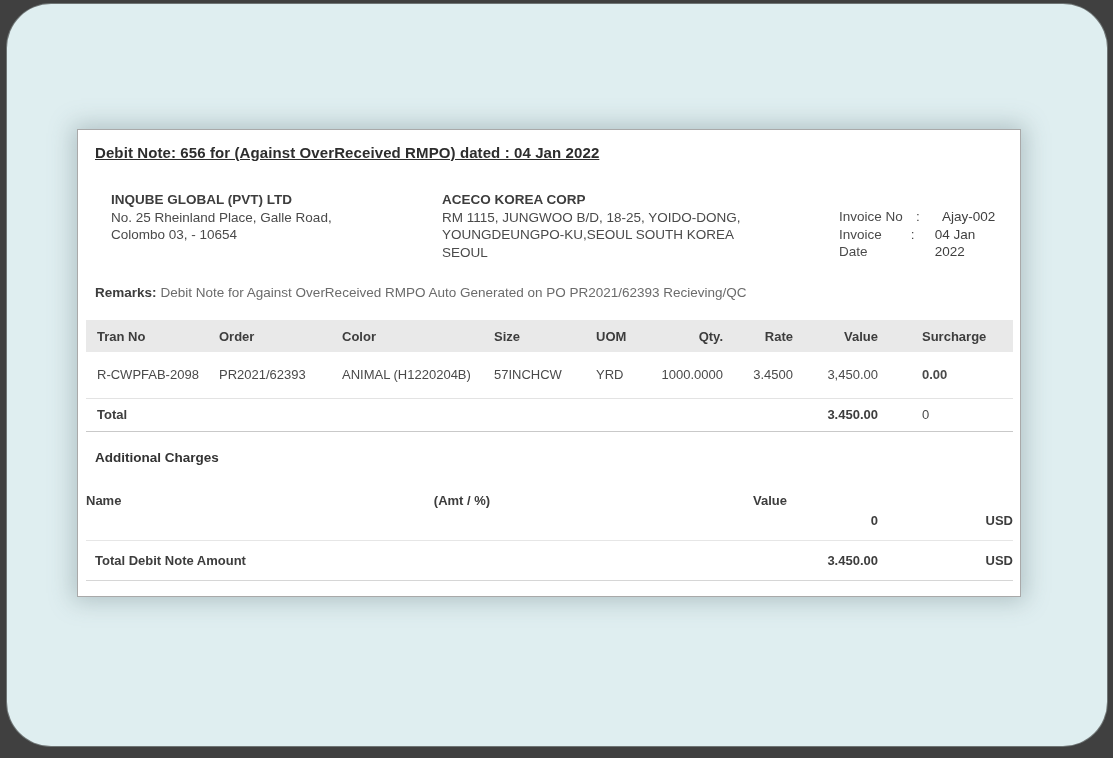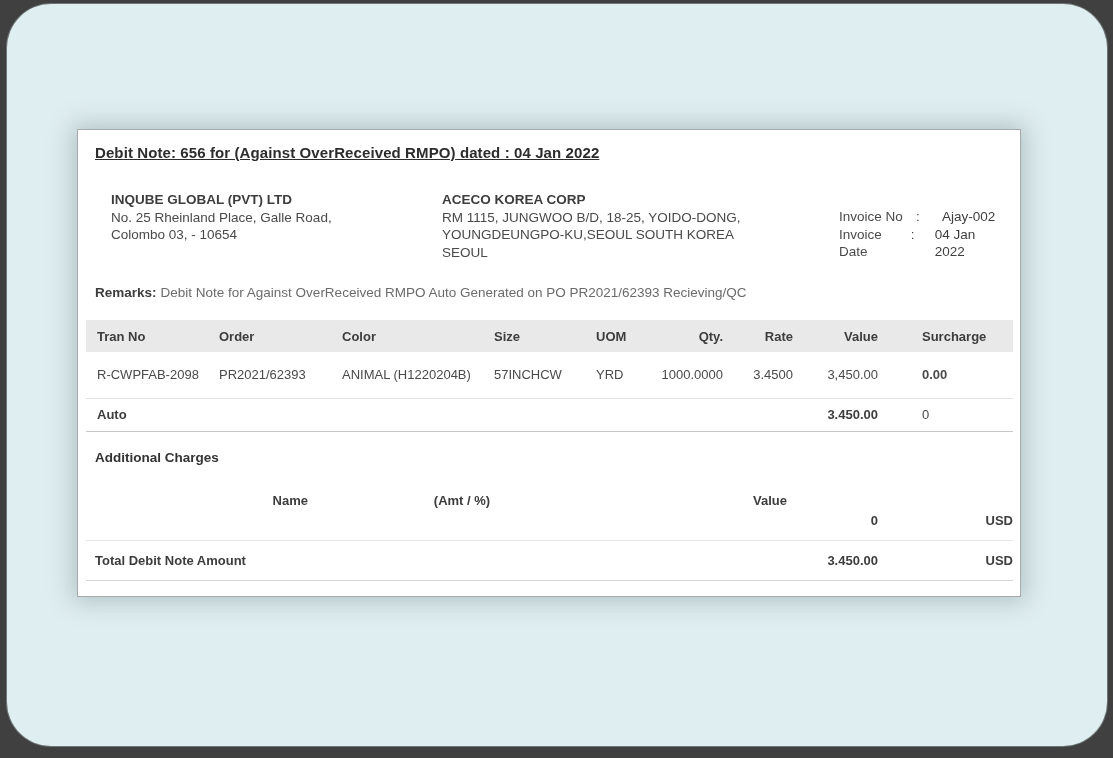--- a/index.html
+++ b/index.html
@@ -46,21 +46,21 @@
   table.items td { color: #4a4a4a; }
   tr.item-row td { height: 46px; border-bottom: 1px solid #e3e3e3; }
   tr.total-row td { height: 33px; border-bottom: 1px solid #c9c9c9; font-weight: 700; color: #3d3d3d; }
   tr.total-row td.surcharge-cell { font-weight: 400; color: #4a4a4a; }
   .al { text-align: left; padding-left: 11px; }
   .ar { text-align: right; }
   .surcharge-col { text-align: left; padding-left: 44px; font-weight: bold; }
   
   .ac-title { margin: 18px 0 16px 17px; font-size: 13.5px; font-weight: 700; color: #333; }
   .ac-headers { display: flex; width: 927px; margin: 28px 8px 0 8px; font-size: 13px; font-weight: 700; color: #3d3d3d; }
-  .ac-h-name { width: 222px; text-align: right; }
+  .ac-h-name { width: 222px; text-align: left; }
   .ac-h-amt { width: 308px; text-align: center; }
   .ac-h-value { width: 308px; text-align: center; }
   .ac-amount-row { display: flex; width: 927px; margin: 3px 8px 0 8px; font-size: 13px; align-items: center; height: 20px; }
   .ac-spacer { width: 707px; }
   .ac-amt { width: 85px; text-align: right; font-weight: 700; color: #3d3d3d; }
   .ac-cur { width: 135px; padding-left: 28px; font-weight: 700; color: #3d3d3d; text-align: right; }
   .ac-divider { width: 927px; margin: 9px 8px 0 8px; border-bottom: 1px solid #e6e6e6; }
   .ac-total-row { display: flex; width: 927px; margin: 0 8px; height: 40px; align-items: center; font-size: 13px; border-bottom: 1px solid #d6d6d6; }
   .ac-total-label { flex: 1; padding-left: 9px; font-weight: 700; color: #3d3d3d; }
 </style>
@@ -135,21 +135,21 @@
           <td class="al">PR2021/62393</td>
           <td class="al">ANIMAL (H1220204B)</td>
           <td class="al" style="padding-left:0">57INCHCW</td>
           <td class="al" style="padding-left:0">YRD</td>
           <td class="ar">1000.0000</td>
           <td class="ar">3.4500</td>
           <td class="ar">3,450.00</td>
           <td class="surcharge-col">0.00</td>
         </tr>
         <tr class="total-row">
-          <td class="al" colspan="7">Auto</td>
+          <td class="al" colspan="7">Total</td>
           <td class="ar">3.450.00</td>
           <td class="surcharge-col surcharge-cell">0</td>
         </tr>
       </tbody>
     </table>
 
     <div class="ac-title">Additional Charges</div>
 
     <div class="ac-headers">
       <div class="ac-h-name">Name</div>

